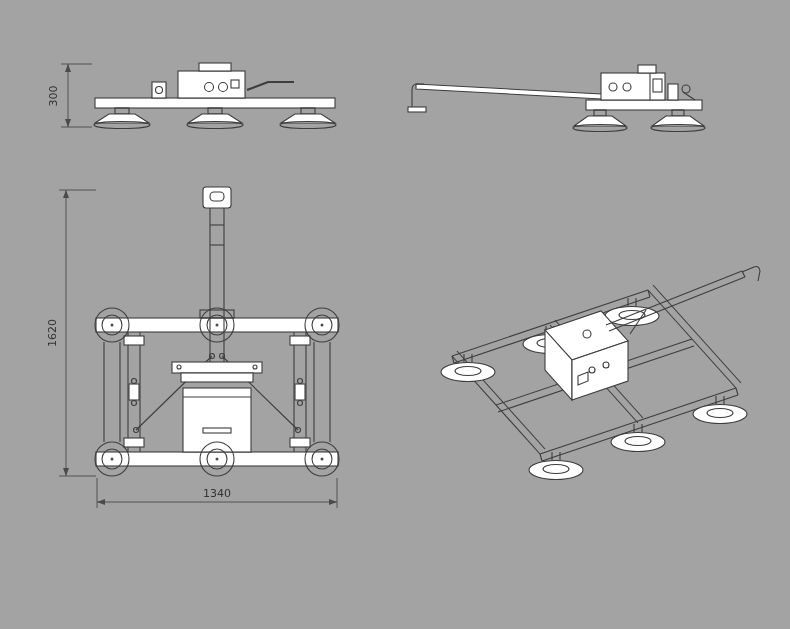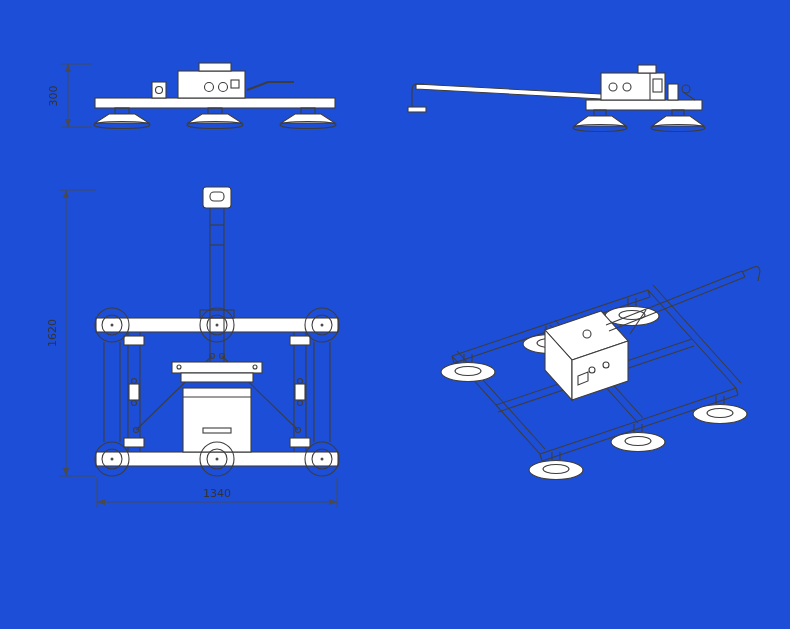--- a/index.html
+++ b/index.html
@@ -5,21 +5,21 @@
   html, body {
     margin: 0;
     padding: 0;
     background: #ffffff;
     font-family: "DejaVu Sans", sans-serif;
   }
   .canvas {
     position: relative;
     width: 790px;
     height: 629px;
-    background: #1d4ed8;
+    background: #a3a3a3;
     overflow: hidden;
   }
   svg { display: block; }
   .ln   { stroke: #3d3d3d; stroke-width: 1.1; fill: none; }
   .ln2  { stroke: #3d3d3d; stroke-width: 2.2; fill: none; }
   .fillw{ stroke: #3d3d3d; stroke-width: 1.1; fill: #ffffff; }
   .dim  { stroke: #4a4a4a; stroke-width: 0.9; fill: none; }
   .arr  { fill: #4a4a4a; stroke: none; }
   .dimtxt { font-size: 11px; fill: #333333; }
 </style>

